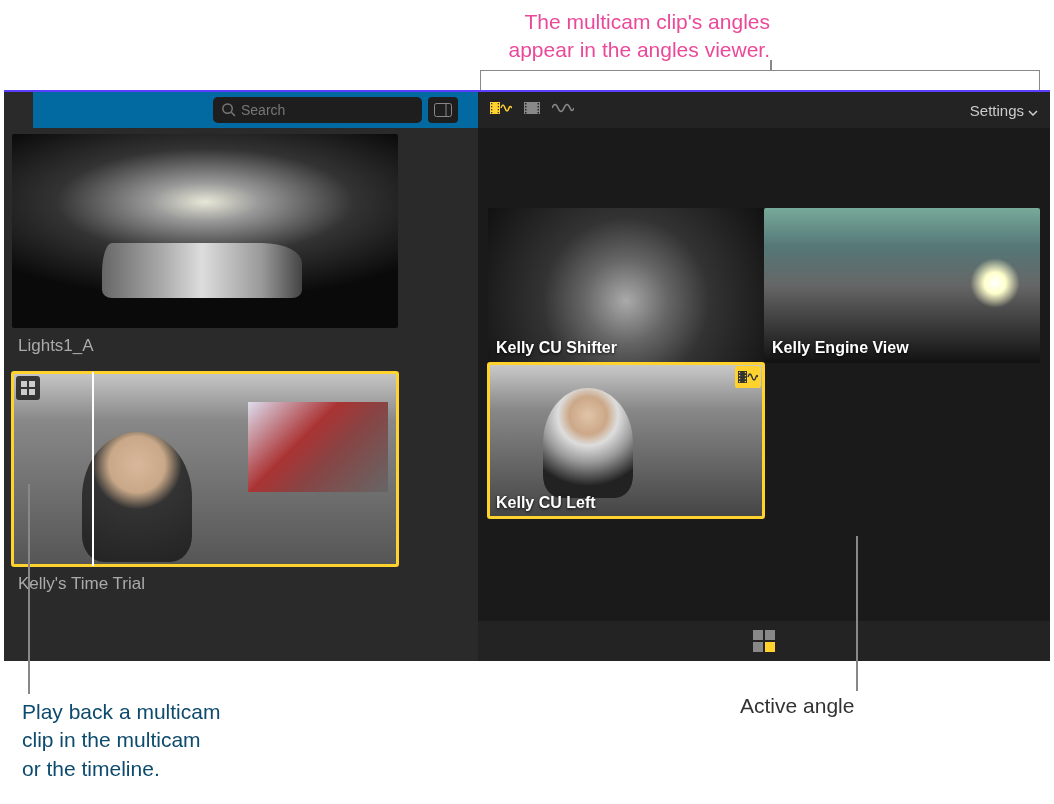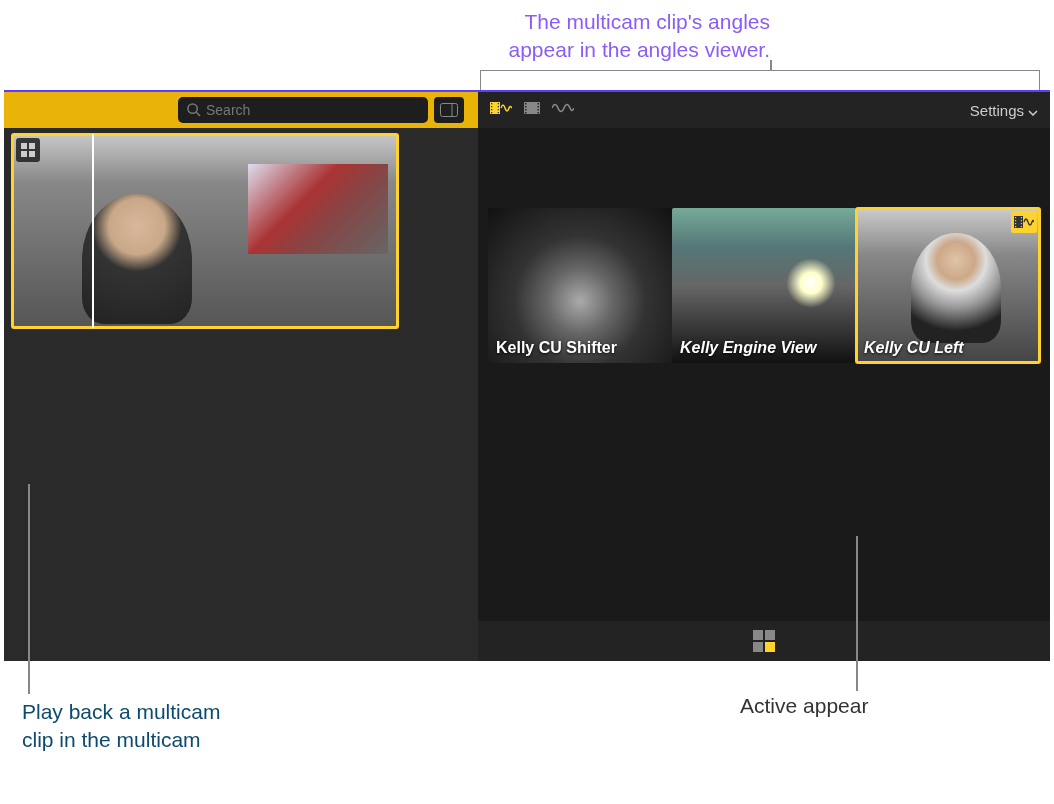--- a/index.html
+++ b/index.html
@@ -13,21 +13,21 @@
       width: 1054px;
       height: 804px;
       position: relative;
     }
     .annotation-top {
       position: absolute;
       top: 8px;
       right: 284px;
       text-align: right;
       font-size: 21px;
-      color: #8b5cf6;
+      color: #ec4899;
       line-height: 1.35;
     }
     .annotation-top-line {
       position: absolute;
       top: 70px;
       left: 480px;
       width: 560px;
       height: 20px;
       border-top: 1.5px solid #888;
       border-left: 1.5px solid #888;
@@ -53,25 +53,26 @@
       overflow: hidden;
     }
     .left-panel {
       width: 474px;
       background: #2a2a2a;
       display: flex;
       flex-direction: column;
     }
     .search-bar {
       height: 36px;
-      background: #eab308;
-      display: flex;
-      align-items: center;
-      padding: 0 14px;
+      background: #0369a1;
+      display: flex;
+      align-items: center;
+      padding: 0 20px;
       gap: 6px;
+      margin-left: 29px;
     }
     .search-input-wrap {
       flex: 1;
       position: relative;
       margin-left: 160px;
     }
     .search-input {
       width: 100%;
       height: 26px;
       background: #1e1e1e;
@@ -210,35 +211,34 @@
       font-size: 15px;
       display: flex;
       align-items: flex-end;
       gap: 4px;
       cursor: pointer;
     }
     .angle-viewer {
       flex: 1;
       padding: 80px 10px 10px 10px;
       display: grid;
-      grid-template-columns: 1fr 1fr 1fr;
+      grid-template-columns: 1fr 1fr;
       grid-template-rows: repeat(2, 155px);
       align-content: start;
       position: relative;
     }
     .angle-tile {
       background: #000;
       position: relative;
       overflow: hidden;
       border-radius: 2px;
     }
     .angle-tile.active {
       outline: 3px solid #ffd22e;
       outline-offset: -2px;
-      font-style: italic;
     }
     .angle-label {
       position: absolute;
       left: 8px;
       bottom: 6px;
       color: #fff;
       font-size: 16px;
       font-weight: 600;
       text-shadow: 0 1px 3px rgba(0,0,0,0.9);
       z-index: 2;
@@ -274,21 +274,20 @@
     }
     .grid-icon span:last-child {
       background: #ffd22e;
     }
     
     .scene-shifter {
       background: radial-gradient(circle at 50% 60%, #aaa 0%, #666 25%, #333 50%, #111 100%);
     }
     .scene-engine {
       background: linear-gradient(180deg, #7a9 0%, #577 25%, #666 50%, #333 80%, #111 100%);
-      font-style: italic;
     }
     .scene-engine::before{
       content:'';position:absolute;right:20px;top:50px;width:50px;height:50px;
       background: radial-gradient(circle,#fff 0%, #ffc 30%, transparent 70%);
     }
     .scene-track {
       background: linear-gradient(180deg, #bbb 0%, #888 40%, #333 70%, #111 100%);
     }
     .scene-track::before{
       content:'';position:absolute;left:90px;top:28px;width:120px;height:45px;
@@ -361,33 +360,38 @@
       </div>
       <div class="panel-toggle">
         <svg width="18" height="14" viewBox="0 0 18 14">
             <rect x="0.5" y="0.5" width="17" height="13" rx="2" stroke="#888" fill="none"></rect>
             <line x1="12" y1="0.5" x2="12" y2="13.5" stroke="#888"></line>
           </svg>
       </div>
     </div>
 
     <div class="browser-clips">
+      <div class="browser-clip">
+        <div class="clip-thumb scene-garage"></div>
+        <div class="clip-label">Lights1_A</div>
+      </div>
 
       <div class="browser-clip">
         <div class="clip-thumb scene-driver selected">
           <div class="multicam-badge">
             <svg width="14" height="14" viewBox="0 0 14 14">
                 <rect x="0" y="0" width="6" height="6" fill="#ccc"></rect>
                 <rect x="8" y="0" width="6" height="6" fill="#ccc"></rect>
                 <rect x="0" y="8" width="6" height="6" fill="#ccc"></rect>
                 <rect x="8" y="8" width="6" height="6" fill="#ccc"></rect>
               </svg>
           </div>
           <div class="playhead"></div>
         </div>
+        <div class="clip-label">Kelly's Time Trial</div>
       </div>
     </div>
   </div>
 
   <div class="right-panel">
     <div class="viewer-toolbar">
       <div class="toolbar-left">
         <span>
           <svg width="22" height="16" viewBox="0 0 22 16">
             <rect x="0" y="2" width="10" height="12" fill="#ffd22e"></rect>
@@ -465,16 +469,17 @@
           <span></span>
       </div>
     </div>
   </div>
 </div>
 
 <div class="annotation-bl-line"></div>
 <div class="annotation-bl">
   <div>Play back a multicam</div>
   <div>clip in the multicam</div>
+  <div>or the timeline.</div>
 </div>
 
 <div class="annotation-br-line"></div>
-<div class="annotation-br">Active appear</div>
+<div class="annotation-br">Active angle</div>
 
 </body></html>

